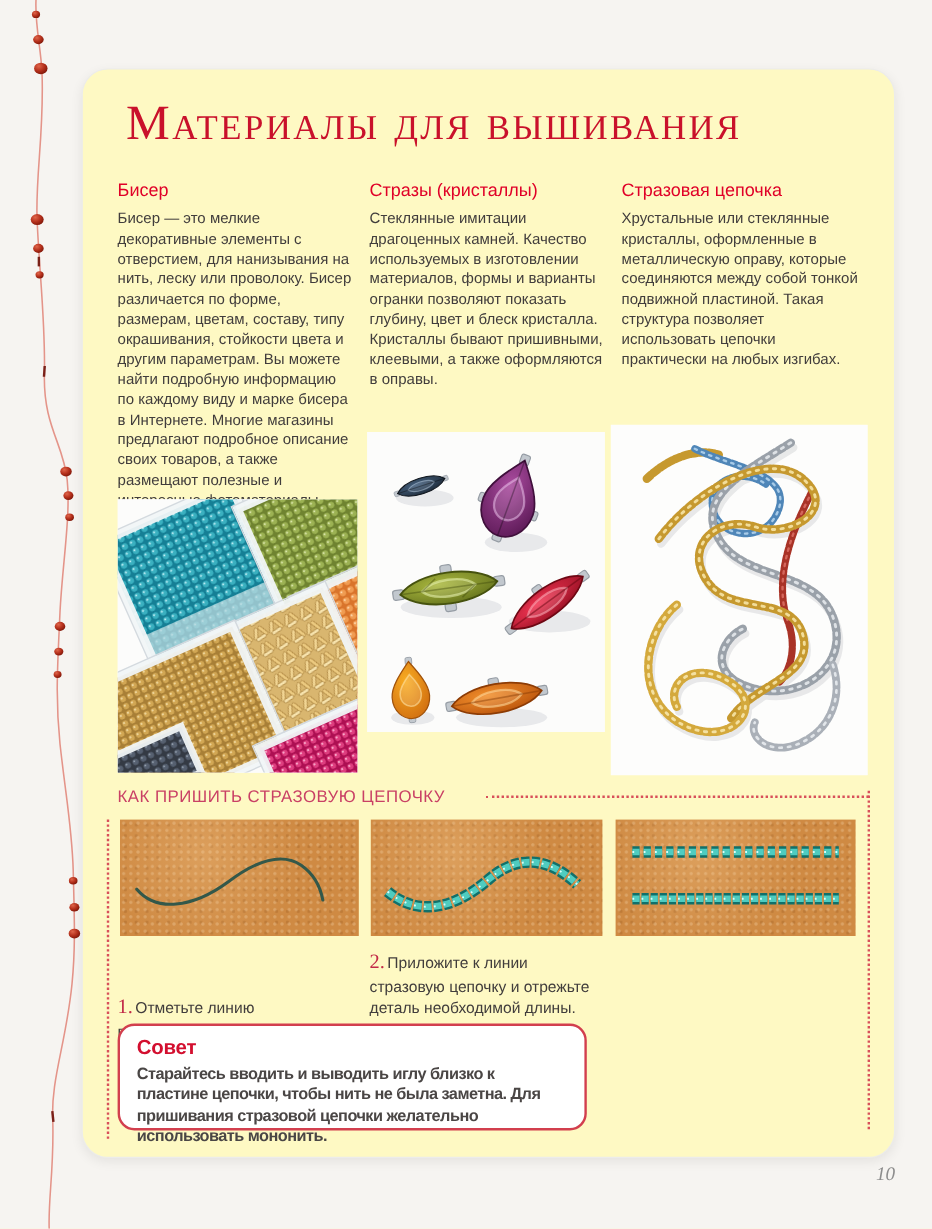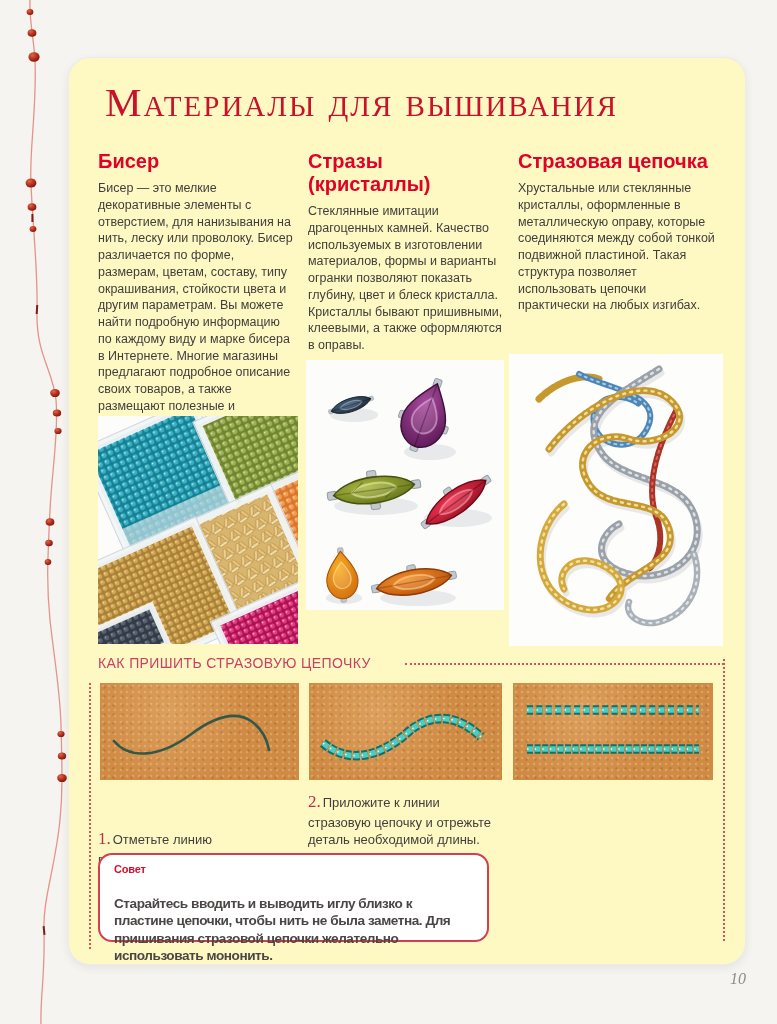--- a/index.html
+++ b/index.html
@@ -17,21 +17,21 @@
     box-shadow:0 3px 10px rgba(0,0,0,.07);
   }
   .page-title {
     position:absolute; left:36px; top:20px; width:620px;
     font-family:"Liberation Serif", serif;
     font-variant:small-caps; font-weight:400;
     font-size:41px; letter-spacing:2px; color:#c9112b; white-space:nowrap;
   }
   .col { position:absolute; top:92px; width:198px; }
   .col-1 { left:29px; } .col-2 { left:239px; } .col-3 { left:449px; }
-  .col-heading { font-size:20px; font-weight:700; color:#e00028; margin-bottom:7px; }
+  .col-heading { font-size:15px; font-weight:400; color:#e00028; margin-bottom:7px; }
   .col-text { font-size:12.5px; line-height:1.34; color:#413d3c; }
 
   .photo { position:absolute; background:#fdfdfd; }
   .photo-beads    { left:29px;  top:358px; width:200px; height:228px; overflow:hidden; }
   .photo-crystals { left:237px; top:302px; width:198px; height:250px; }
   .photo-chains   { left:440px; top:296px; width:214px; height:292px; }
 
   .howto-heading {
     position:absolute; left:29px; top:597px;
     font-size:14px; letter-spacing:.4px; color:#c94065;
@@ -61,21 +61,21 @@
   .stepnum {
     font-family:"Liberation Serif", serif;
     color:#c22a47; font-size:17px; padding-right:2px;
   }
 
   .tip-box {
     position:absolute; left:29px; top:795px; width:391px; height:89px;
     border:2px solid #d23f4e; border-radius:14px; padding:8px 14px 6px 14px;
     background:#fff;
   }
-  .tip-heading { font-size:11px; font-weight:700; color:#d30f2f; letter-spacing:-.2px; margin-bottom:20px; }
+  .tip-heading { font-size:17px; font-weight:700; color:#d30f2f; letter-spacing:-.2px; margin-bottom:3px; }
   .tip-text { font-size:13.6px; font-weight:700; line-height:1.28; letter-spacing:-.45px; color:#4a4645; }
 
   .page-number {
     position:absolute; left:68px; top:970px; width:678px; text-align:right;
     font-family:"Liberation Serif", serif; font-style:italic;
     font-size:16px; color:#8d8d8d;
   }
 </style>
 </head>
 <body>

